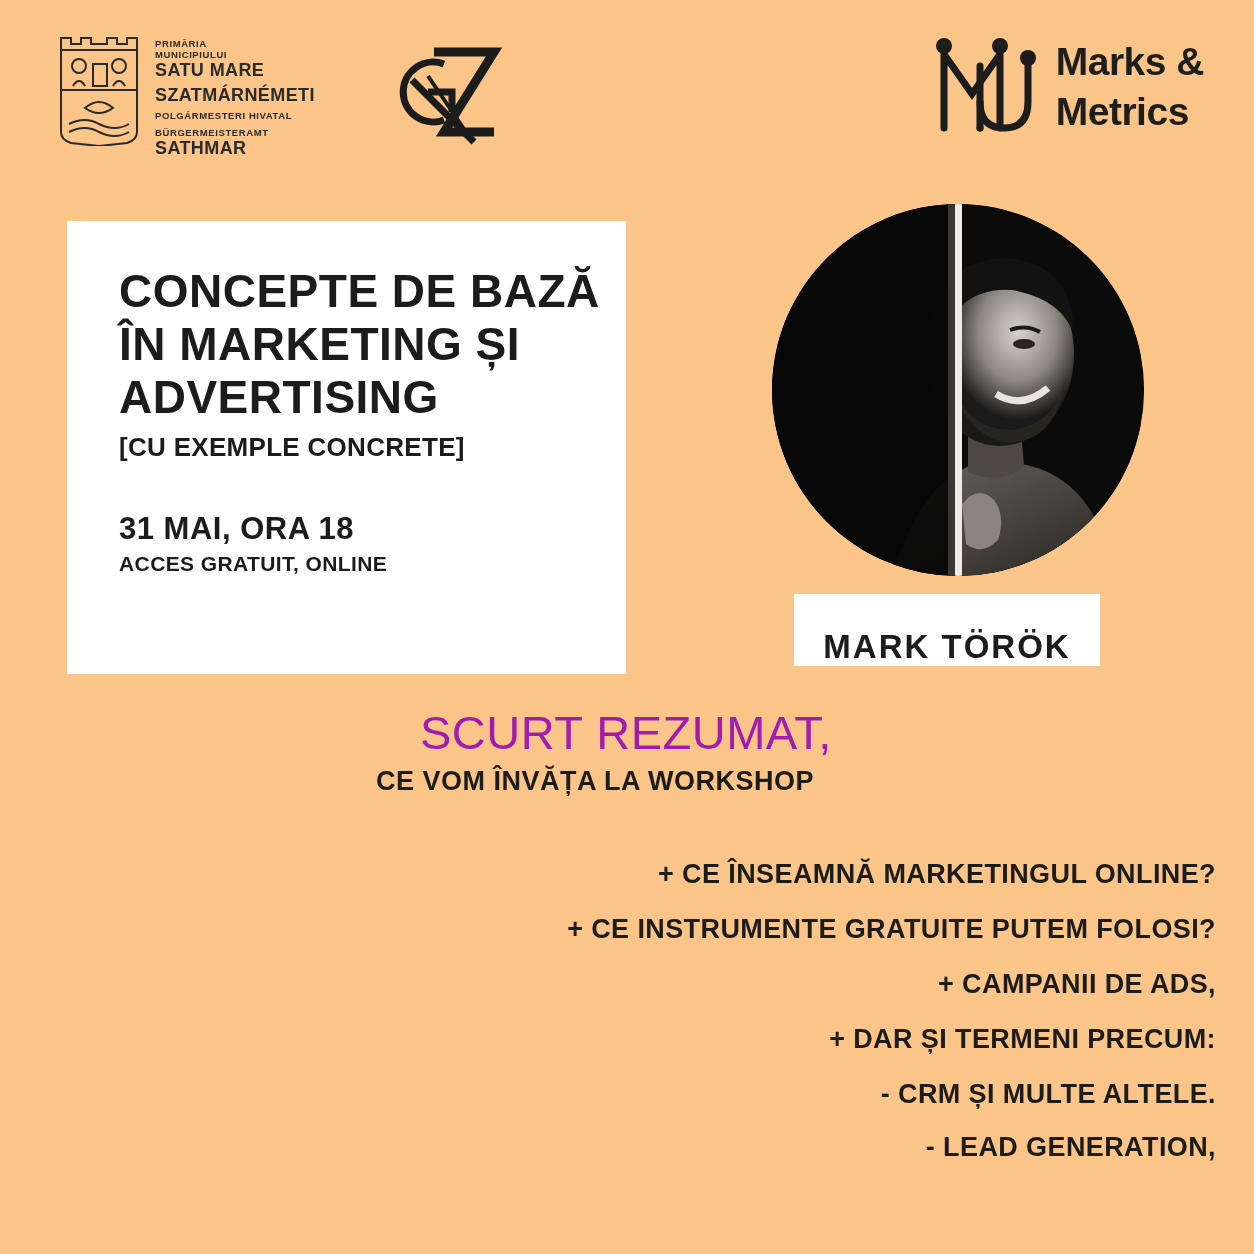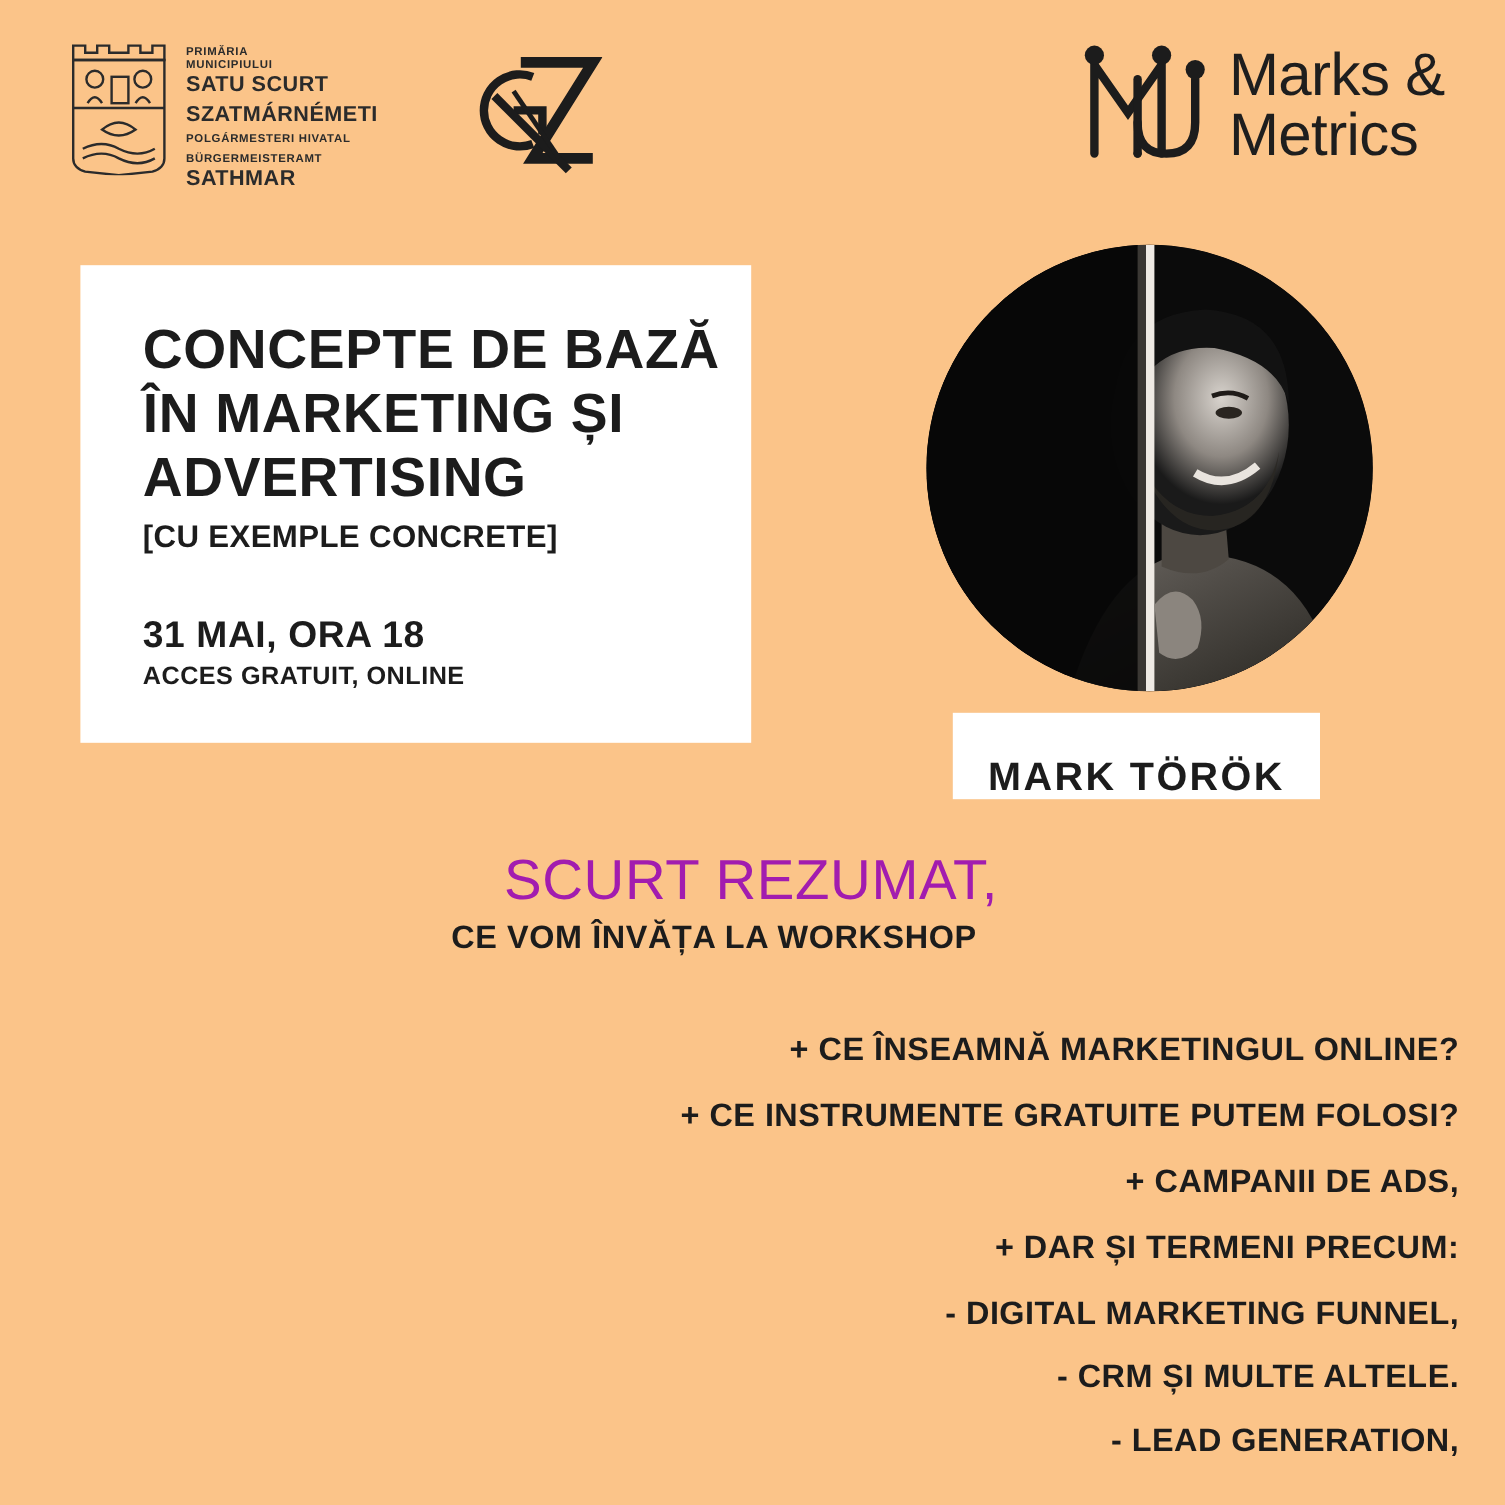--- a/index.html
+++ b/index.html
@@ -61,34 +61,34 @@
   .logo-marks {
     position: absolute;
     right: 50px;
     top: 32px;
     display: flex;
     align-items: center;
   }
   .marks-mark { width: 108px; height: 110px; }
   .marks-words {
     margin-left: 14px;
-    font-size: 50px;
-    font-weight: 400;
+    font-size: 39px;
+    font-weight: 700;
     line-height: 50px;
     color: #1e1e1e;
     letter-spacing: -0.5px;
   }
 
   
   .title-card {
     position: absolute;
     left: 67px;
     top: 221px;
     width: 559px;
-    height: 398px;
+    height: 453px;
     background: #ffffff;
     padding: 44px 20px 0 52px;
   }
   .title-main {
     font-size: 46px;
     font-weight: 800;
     line-height: 53px;
     letter-spacing: 0.5px;
     color: #1c1c1c;
     text-transform: uppercase;
@@ -216,21 +216,21 @@
           <path d="M58 58 q6 -10 12 0"></path>
           <path d="M30 80 q14 -12 28 0 q-14 10 -28 0 Z"></path>
           <path d="M14 96 q16 -8 30 0 q16 8 30 0"></path>
           <path d="M14 104 q16 -8 30 0 q16 8 30 0"></path>
         </g>
       </svg>
     </span>
     <div class="satumare-text">
       <div class="sm-small">PRIMĂRIA</div>
       <div class="sm-small">MUNICIPIULUI</div>
-      <div class="sm-big">SATU SCURT</div>
+      <div class="sm-big">SATU MARE</div>
       <div class="sm-big">SZATMÁRNÉMETI</div>
       <div class="sm-small">POLGÁRMESTERI HIVATAL</div>
       <div class="sm-small" style="margin-top:6px">BÜRGERMEISTERAMT</div>
       <div class="sm-big">SATHMAR</div>
     </div>
   </div>
 
   <span class="logo-gz">
     <svg viewBox="0 0 120 100" xmlns="http://www.w3.org/2000/svg">
       <g fill="none" stroke="#1c1c1c" stroke-width="7">
@@ -321,17 +321,16 @@
 </div>
 
 <div class="summary">
   <div class="summary-title">SCURT REZUMAT,</div>
   <div class="summary-sub">CE VOM ÎNVĂȚA LA WORKSHOP</div>
   <ul class="bullets">
     <li>+ CE ÎNSEAMNĂ MARKETINGUL ONLINE?</li>
     <li>+ CE INSTRUMENTE GRATUITE PUTEM FOLOSI?</li>
     <li>+ CAMPANII DE ADS,</li>
     <li>+ DAR ȘI TERMENI PRECUM:</li>
-    <li class="sub-item">- DIGITAL MARKETING FUNNEL,</li>
     <li class="sub-item">- CRM ȘI MULTE ALTELE.</li>
     <li class="sub-item">- LEAD GENERATION,</li>
   </ul>
 </div>
 
 </body></html>

